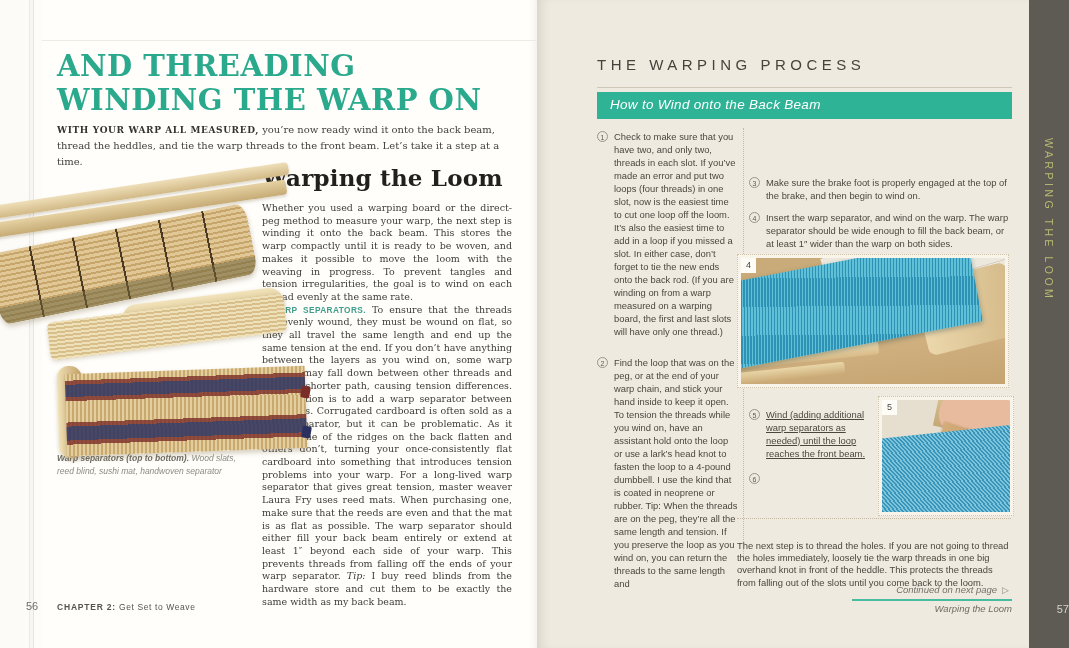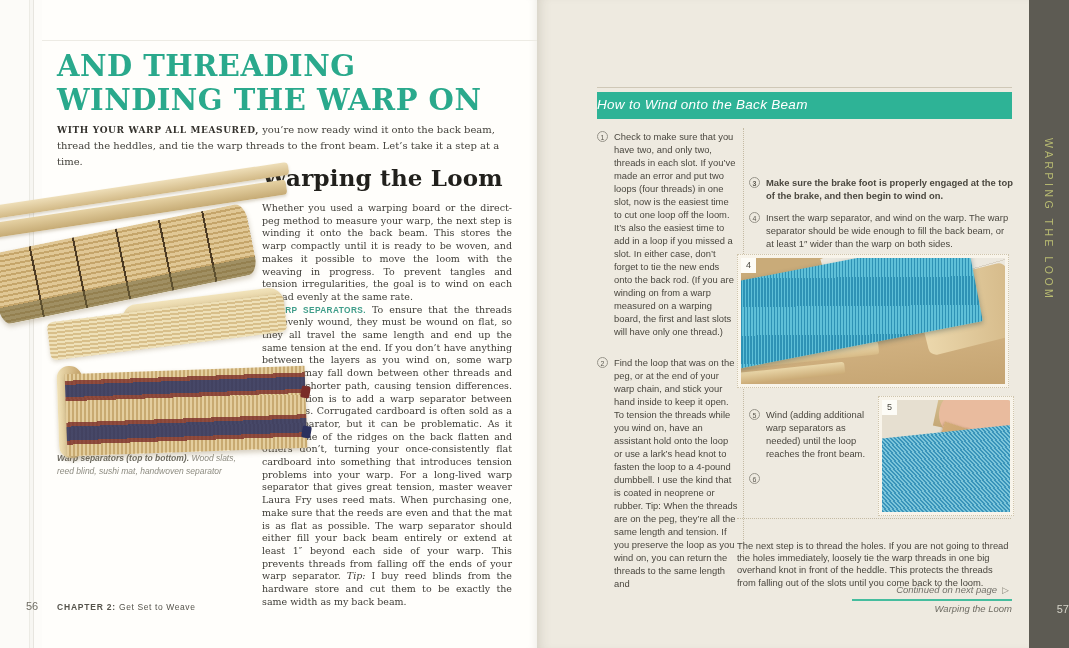--- a/index.html
+++ b/index.html
@@ -75,36 +75,36 @@
     border-radius:12px; background:linear-gradient(to right,#f0e1b6,#c3a066);
     box-shadow:0 2px 4px rgba(120,100,60,.3); }
   .tassel { width:9px; height:12px; border-radius:2px; }
   .tassel.t1 { left:301px; top:236px; background:#7a2c28; transform:rotate(10deg); }
   .tassel.t2 { left:302px; top:276px; background:#2b305e; transform:rotate(10deg); }
 
   
   .kicker { position:absolute; left:60px; top:56px; font-size:15px; letter-spacing:4.5px; color:#45433c; }
   .kicker-rule { position:absolute; left:60px; top:87px; width:415px; height:1px; background:#cfc8b7; }
   .banner { position:absolute; left:60px; top:92px; width:415px; height:27px; background:#2eb396; }
-  .banner span { display:block; font-style:italic; font-size:13.5px;
+  .banner span { display:block; padding-left:13px; font-style:italic; font-size:13.5px;
     line-height:26px; color:#ffffff; letter-spacing:.3px; }
 
   .col-sep { position:absolute; left:206px; top:128px; height:432px; border-left:1px dotted #c4baa3; }
 
   .step, .cont-para, .closing { color:#4a473f; font-size:9.4px; line-height:13px; }
   .step { position:absolute; padding-left:17px; }
   .step .num { position:absolute; left:0; top:1px; width:11px; height:11px;
     border:1px solid #97948a; border-radius:50%; font-size:7px; line-height:11px;
     text-align:center; color:#5b584f; background:transparent; }
   .s1 { left:60px; top:130px; width:142px; }
   .s2 { left:60px; top:356px; width:142px; }
   .cont-para { position:absolute; left:212px; top:134px; width:264px; padding-left:17px; }
-  .s3 { left:212px; top:176px; width:264px;font-weight:bold; }
+  .s3 { left:212px; top:176px; width:264px; }
   .s4 { left:212px; top:211px; width:264px; }
-  .s5 { left:212px; top:408px; width:128px; }
+  .s5 { left:212px; top:408px; width:128px;text-decoration:underline; }
   .s6 { left:212px; top:472px; width:128px; }
 
   .photo-frame { position:absolute; background:#f8f4ea; border:1px dotted #cfc5ad; padding:3px; }
   .pf4 { left:200px; top:254px; width:272px; height:134px; }
   .pf5 { left:341px; top:396px; width:136px; height:120px; }
   .photo { position:relative; width:100%; height:100%; overflow:hidden; }
   .photo .lbl { position:absolute; left:0; top:0; width:15px; height:15px; z-index:9;
     background:#fdfcf7; font-size:9px; line-height:15px; text-align:center; color:#4a4840; }
   .photo > div { position:absolute; }
 
@@ -189,20 +189,21 @@
     <div class="blind"></div>
     <div class="mat-roll"></div>
     <div class="mat"></div>
     <div class="handwoven-roll"></div>
     <div class="handwoven"></div>
     <div class="tassel t1"></div>
     <div class="tassel t2"></div>
   </div>
 
   <div class="page-right">
+    <div class="kicker">THE WARPING PROCESS</div>
     <div class="kicker-rule"></div>
     <div class="banner">
         <span>How to Wind onto the Back Beam</span>
       </div>
 
     <div class="col-sep"></div>
 
     <div class="step s1">
       <span class="num">1</span>
       <span>Check to make sure that you have two, and only two, threads in each slot. If you’ve made an error and put two loops (four threads) in one slot, now is the easiest time to cut one loop off the loom. It’s also the easiest time to add in a loop if you missed a slot. In either case, don’t forget to tie the new ends onto the back rod. (If you are winding on from a warp measured on a warping board, the first and last slots will have only one thread.)</span>

